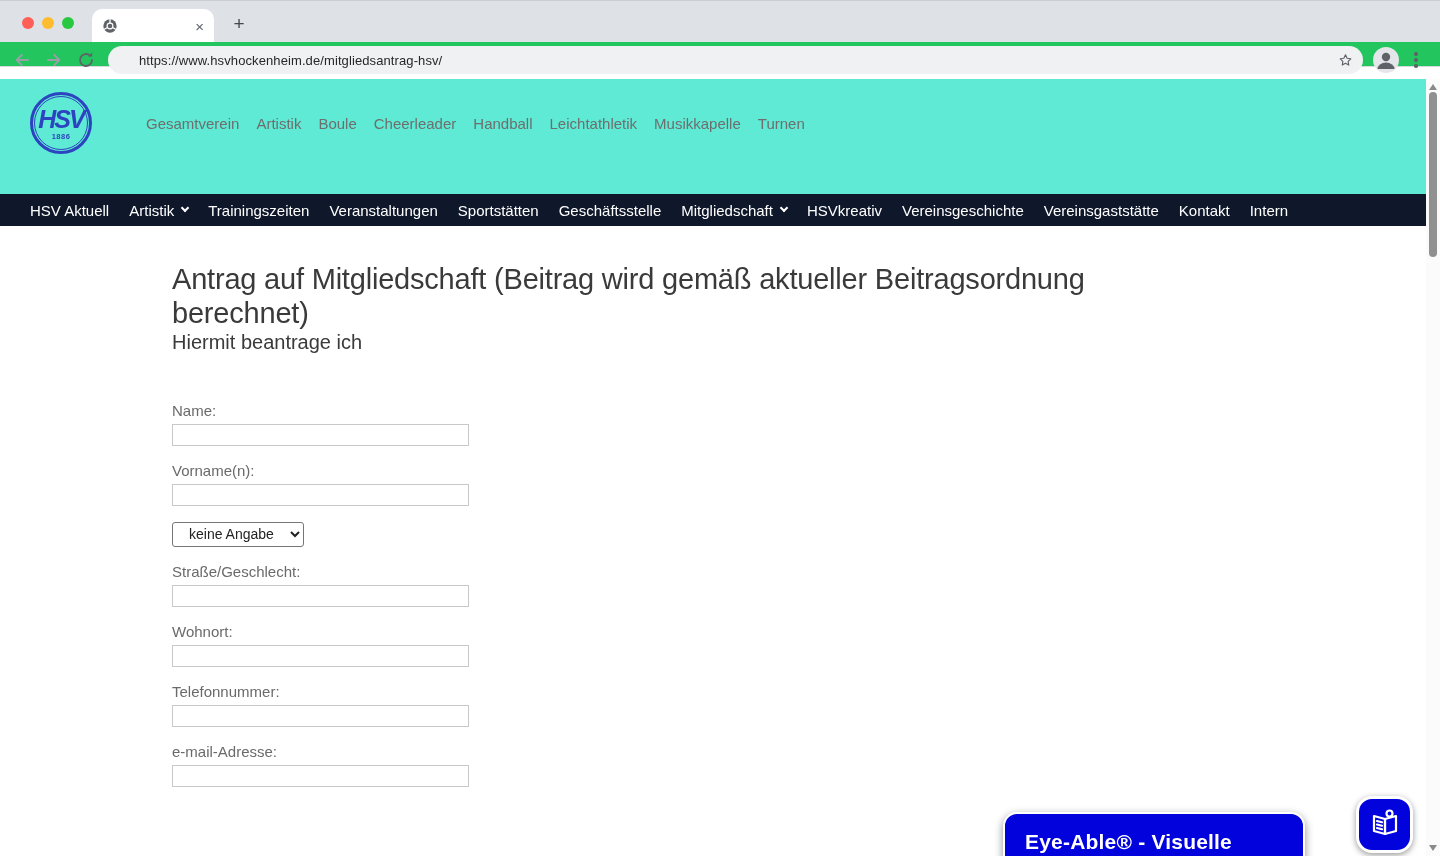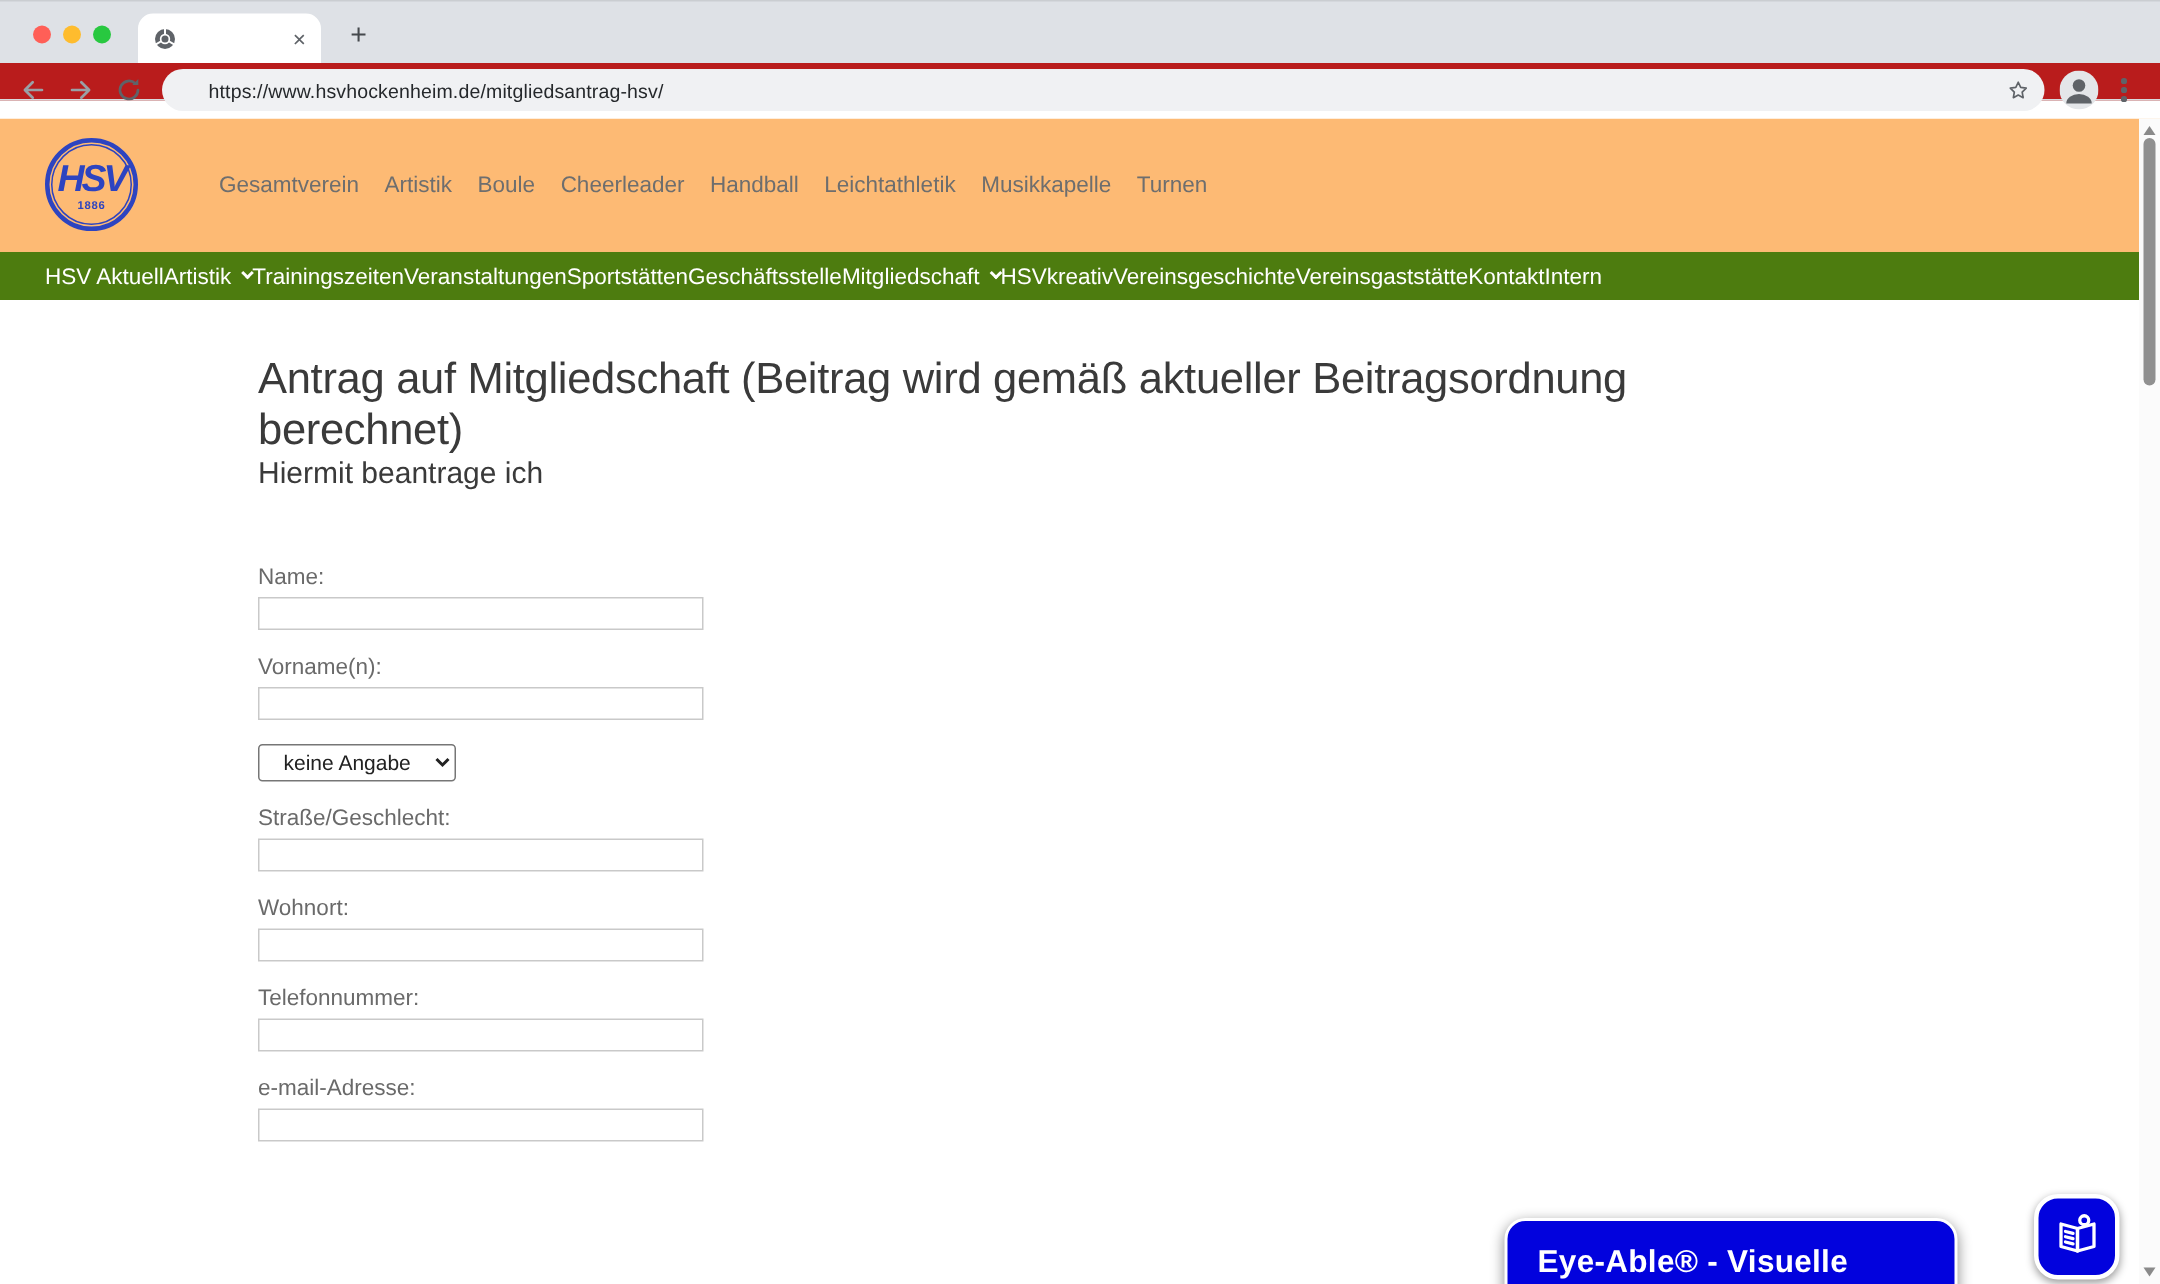--- a/index.html
+++ b/index.html
@@ -9,40 +9,40 @@
   
   .titlebar { position:relative; height:42px; background:#dee1e6; border-top:1px solid #cacdd1; }
   .dot { position:absolute; top:16px; width:12px; height:12px; border-radius:50%; }
   .dot.red { left:22px; background:#ff5f57; }
   .dot.yellow { left:42px; background:#febc2e; }
   .dot.green { left:62px; background:#28c840; }
   .tab { position:absolute; left:92px; top:8px; width:122px; height:34px; background:#fff; border-radius:10px 10px 0 0; display:flex; align-items:center; padding:0 10px; }
   .tab .close { margin-left:auto; color:#5f6368; font-size:15px; line-height:1; cursor:default; }
   .newtab { position:absolute; left:227px; top:11px; width:24px; height:24px; border-radius:50%; display:flex; align-items:center; justify-content:center; color:#45494d; font-size:19px; }
 
-  .toolbar { position:relative; height:25px; background:#b91c1c; border-bottom:1px solid #d8d9dc; }
+  .toolbar { position:relative; height:25px; background:#22c55e; border-bottom:1px solid #d8d9dc; }
   .navbtn { position:absolute; top:8px; width:20px; height:20px; }
   .addressbar { position:absolute; left:108px; right:77px; top:4px; height:28px; border-radius:14px; background:#f0f1f3; display:flex; align-items:center; }
   .url { margin-left:31px; font-size:13px; color:#25282b; letter-spacing:.1px; }
   .star { margin-left:auto; margin-right:9px; display:flex; }
   .avatar { position:absolute; left:1373px; top:5px; }
   .menu-dots { position:absolute; left:1414px; top:10px; display:flex; flex-direction:column; gap:2.5px; }
   .menu-dots i { width:3.5px; height:3.5px; border-radius:50%; background:#5f6368; }
 
   
   .viewport { position:absolute; top:79px; left:0; right:0; bottom:0; background:#fff; overflow:hidden; }
-  .site-header { position:relative; height:89px; background:#fdba74;text-align:right; }
+  .site-header { position:relative; height:115px; background:#5eead4;text-align:right; }
   .logo { position:absolute; left:30px; top:13px; width:62px; height:62px; border:3px solid #2d44c0; border-radius:50%; display:flex; flex-direction:column; align-items:center; justify-content:center; }
   .logo .inner-ring { position:absolute; inset:1px; border:1px solid #2d44c0; border-radius:50%; }
   .logo .hsv { font-size:25px; font-weight:bold; font-style:italic; color:#2d44c0; letter-spacing:-2px; line-height:1; margin-top:2px; }
   .logo .year { font-size:7.5px; font-weight:bold; color:#2d44c0; letter-spacing:.5px; }
   .topnav { position:absolute; left:146px; top:0; height:89px; display:flex; align-items:center; gap:17px; }
   .topnav a { font-size:15px; color:#6e6e6e; text-decoration:none; white-space:nowrap; }
 
-  .bluenav { height:32px; background:#4d7c0f; display:flex; align-items:center; padding-left:30px; }
+  .bluenav { height:32px; background:#0f172a; display:flex; align-items:center; padding-left:30px; gap:20px; }
   .bluenav a { font-size:15px; font-weight:500; color:#fff; text-decoration:none; white-space:nowrap; display:flex; align-items:center; }
   .chev { display:inline-block; width:6px; height:6px; border-right:2px solid #fff; border-bottom:2px solid #fff; transform:rotate(45deg); margin-left:8px; margin-top:-4px; }
 
   .content { padding:37px 0 0 172px; }
   .page-title { font-size:29px; font-weight:500; color:#3a3a3a; line-height:1.17; max-width:1045px; letter-spacing:-.2px; }
   .sub-title { font-size:20px; font-weight:500; color:#3a3a3a; }
   .form { margin-top:48px; }
   .field { margin-bottom:16px; }
   .field label { display:block; font-size:15px; color:#6a6a6a; margin-bottom:5px; }
   .field input[type=text] { width:297px; height:22px; border:1px solid #c9c9c9; padding:0 6px; font-size:14px; font-family:inherit; background:#fff; border-radius:0; }

